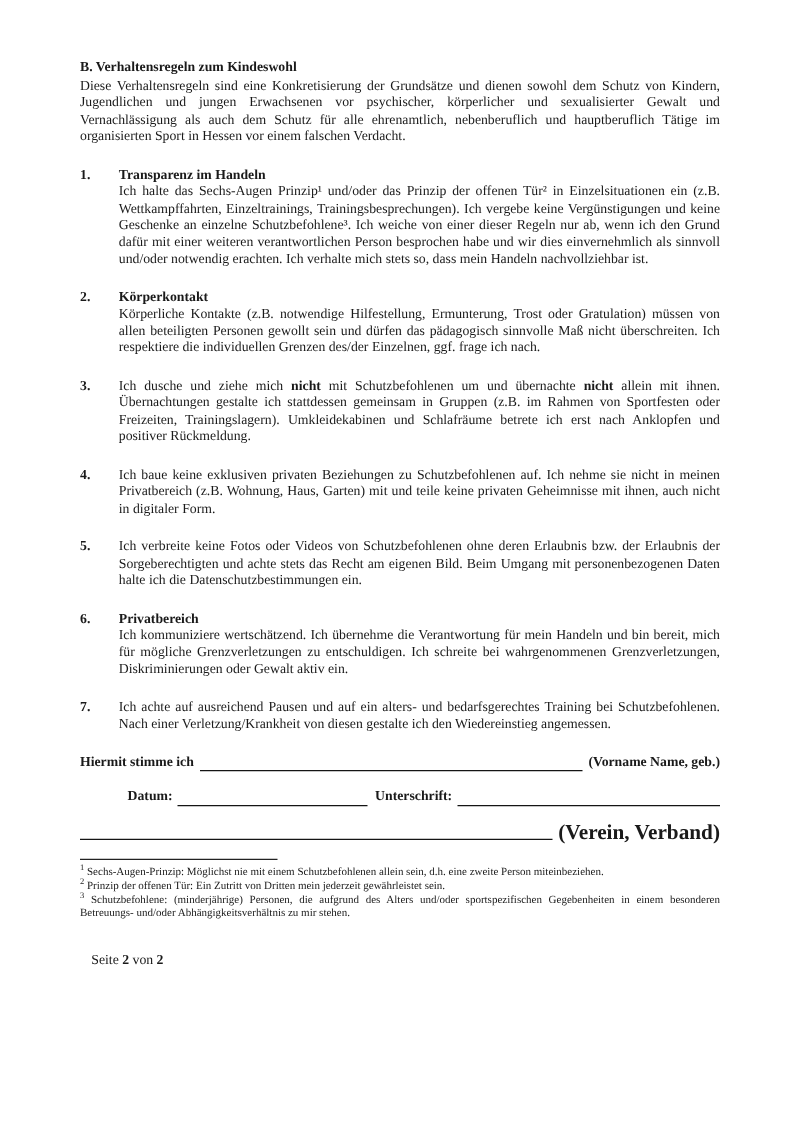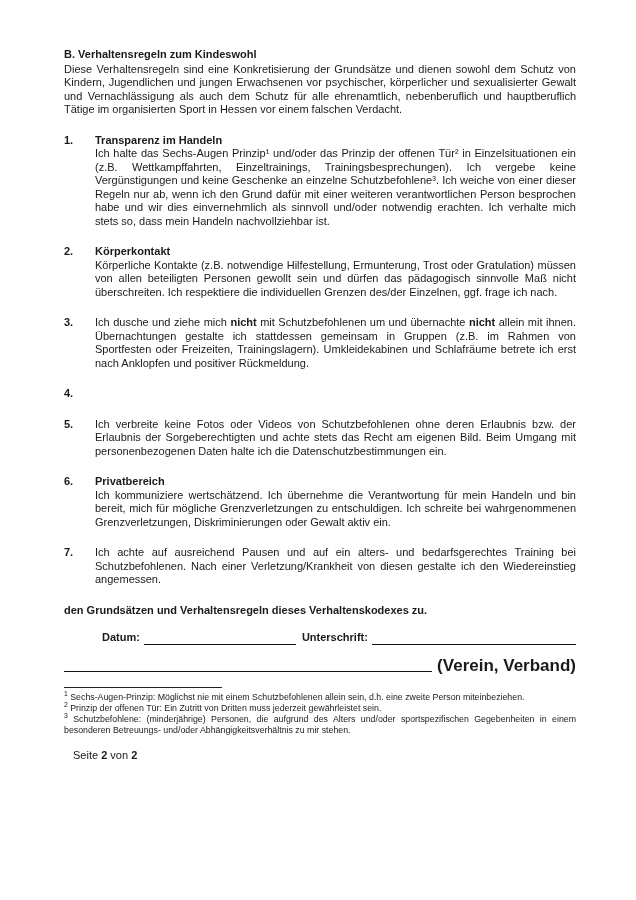--- a/index.html
+++ b/index.html
@@ -1,21 +1,21 @@
 <!DOCTYPE html>
 <html><head>
 <meta charset="utf-8">
 <style>
   html, body { margin:0; padding:0; background:#ffffff; }
   body {
     width:636px; height:900px; overflow:hidden;
     font-family:"Liberation Sans", sans-serif;
     color:#1a1a1a;
   }
-  .page { box-sizing:border-box; width:636px; height:840px; padding:48px 60px 0 64px; }
+  .page { box-sizing:border-box; width:636px; height:840px; padding:48px 60px 0 64px;font-family:Liberation Serif, serif; }
   .b { font-weight:700; }
   .doc-title { font-size:11px; line-height:13.5px; font-weight:700; margin:0 0 1px 0; }
   .intro { font-size:11px; line-height:13.5px; text-align:justify; margin:0; }
   #sections { margin-top:17px; }
   .section { display:flex; font-size:11px; line-height:13.5px; margin-bottom:17px; }
   .num { width:31px; flex-shrink:0; font-weight:700; }
   .sec-content { flex:1; min-width:0; }
   .sec-title { font-weight:700; }
   .sec-body { text-align:justify; }
 
@@ -30,21 +30,21 @@
   .sig-label { margin-left:6px;text-align:center; }
   .blank-sig { flex:1; margin-left:4px; }
   .blank-org { flex:1; }
   .org-hint { margin-left:5px; }
 
   .fn-sep { width:158px; border-top:1.3px solid #222222; margin-top:15px; margin-bottom:4px; }
   #footnotes { font-size:8.8px; line-height:11px; text-align:justify; }
   .footnote { margin:0; }
   .fnm { font-size:6.8px; vertical-align:super; line-height:0; }
 
-  .footer { font-size:11px; line-height:13px; margin-top:13px; margin-left:9px; }
+  .footer { font-size:11px; line-height:13px; margin-top:26px; margin-left:9px; }
 </style>
 </head>
 <body>
 
 <div class="page">
 
   <h1 class="doc-title">B. Verhaltensregeln zum Kindeswohl</h1>
   <p class="intro">Diese Verhaltensregeln sind eine Konkretisierung der Grundsätze und dienen sowohl dem Schutz von Kindern, Jugendlichen und jungen Erwachsenen vor psychischer, körperlicher und sexualisierter Gewalt und Vernachlässigung als auch dem Schutz für alle ehrenamtlich, nebenberuflich und hauptberuflich Tätige im organisierten Sport in Hessen vor einem falschen Verdacht.</p>
 
   <div id="sections">
@@ -64,20 +64,21 @@
       </div>
       <div class="section">
         <div class="num">3.</div>
         <div class="sec-content">
           <div class="sec-body"><span>Ich dusche und ziehe mich </span><span class="b">nicht</span><span> mit Schutzbefohlenen um und übernachte </span><span class="b">nicht</span><span> allein mit ihnen. Übernachtungen gestalte ich stattdessen gemeinsam in Gruppen (z.B. im Rahmen von Sportfesten oder Freizeiten, Trainingslagern). Umkleidekabinen und Schlafräume betrete ich erst nach Anklopfen und positiver Rückmeldung.</span></div>
         </div>
       </div>
       <div class="section">
         <div class="num">4.</div>
         <div class="sec-content">
+          <div class="sec-body"><span>Ich baue keine exklusiven privaten Beziehungen zu Schutzbefohlenen auf. Ich nehme sie nicht in meinen Privatbereich (z.B. Wohnung, Haus, Garten) mit und teile keine privaten Geheimnisse mit ihnen, auch nicht in digitaler Form.</span></div>
         </div>
       </div>
       <div class="section">
         <div class="num">5.</div>
         <div class="sec-content">
           <div class="sec-body"><span>Ich verbreite keine Fotos oder Videos von Schutzbefohlenen ohne deren Erlaubnis bzw. der Erlaubnis der Sorgeberechtigten und achte stets das Recht am eigenen Bild. Beim Umgang mit personenbezogenen Daten halte ich die Datenschutzbestimmungen ein.</span></div>
         </div>
       </div>
       <div class="section">
         <div class="num">6.</div>
@@ -87,39 +88,43 @@
         </div>
       </div>
       <div class="section">
         <div class="num">7.</div>
         <div class="sec-content">
           <div class="sec-body"><span>Ich achte auf ausreichend Pausen und auf ein alters- und bedarfsgerechtes Training bei Schutzbefohlenen. Nach einer Verletzung/Krankheit von diesen gestalte ich den Wiedereinstieg angemessen.</span></div>
         </div>
       </div>
     </div>
 
+  <div class="agree-row">
+    <span class="b">Hiermit stimme ich</span>
+    <span class="blank blank-name"></span>
+    <span class="b">(Vorname Name, geb.)</span>
+  </div>
 
-  <p class="agree2 b">den Grundsätzen und Verhaltensregeln dieses Verhaltenskodexes zu.</p>
 
   <div class="sign-row">
     <span class="b">Datum:</span>
     <span class="blank blank-date"></span>
     <span class="b sig-label">Unterschrift:</span>
     <span class="blank blank-sig"></span>
   </div>
 
   <div class="org-row">
     <span class="blank blank-org"></span>
     <span class="b org-hint">(Verein, Verband)</span>
   </div>
 
   <div class="fn-sep"></div>
   <div id="footnotes">
       <p class="footnote"><span class="fnm">1</span><span> Sechs-Augen-Prinzip: Möglichst nie mit einem Schutzbefohlenen allein sein, d.h. eine zweite Person miteinbeziehen.</span></p>
-      <p class="footnote"><span class="fnm">2</span><span> Prinzip der offenen Tür: Ein Zutritt von Dritten muss jederzeit gewährleistet sein.</span></p>
+      <p class="footnote"><span class="fnm">2</span><span> Prinzip der offenen Tür: Ein Zutritt von Dritten mein jederzeit gewährleistet sein.</span></p>
       <p class="footnote"><span class="fnm">3</span><span> Schutzbefohlene: (minderjährige) Personen, die aufgrund des Alters und/oder sportspezifischen Gegebenheiten in einem besonderen Betreuungs- und/oder Abhängigkeitsverhältnis zu mir stehen.</span></p>
     </div>
 
   <div class="footer">
     <span>Seite</span>
     <span class="b">2</span>
     <span>von</span>
     <span class="b">2</span>
   </div>
 

